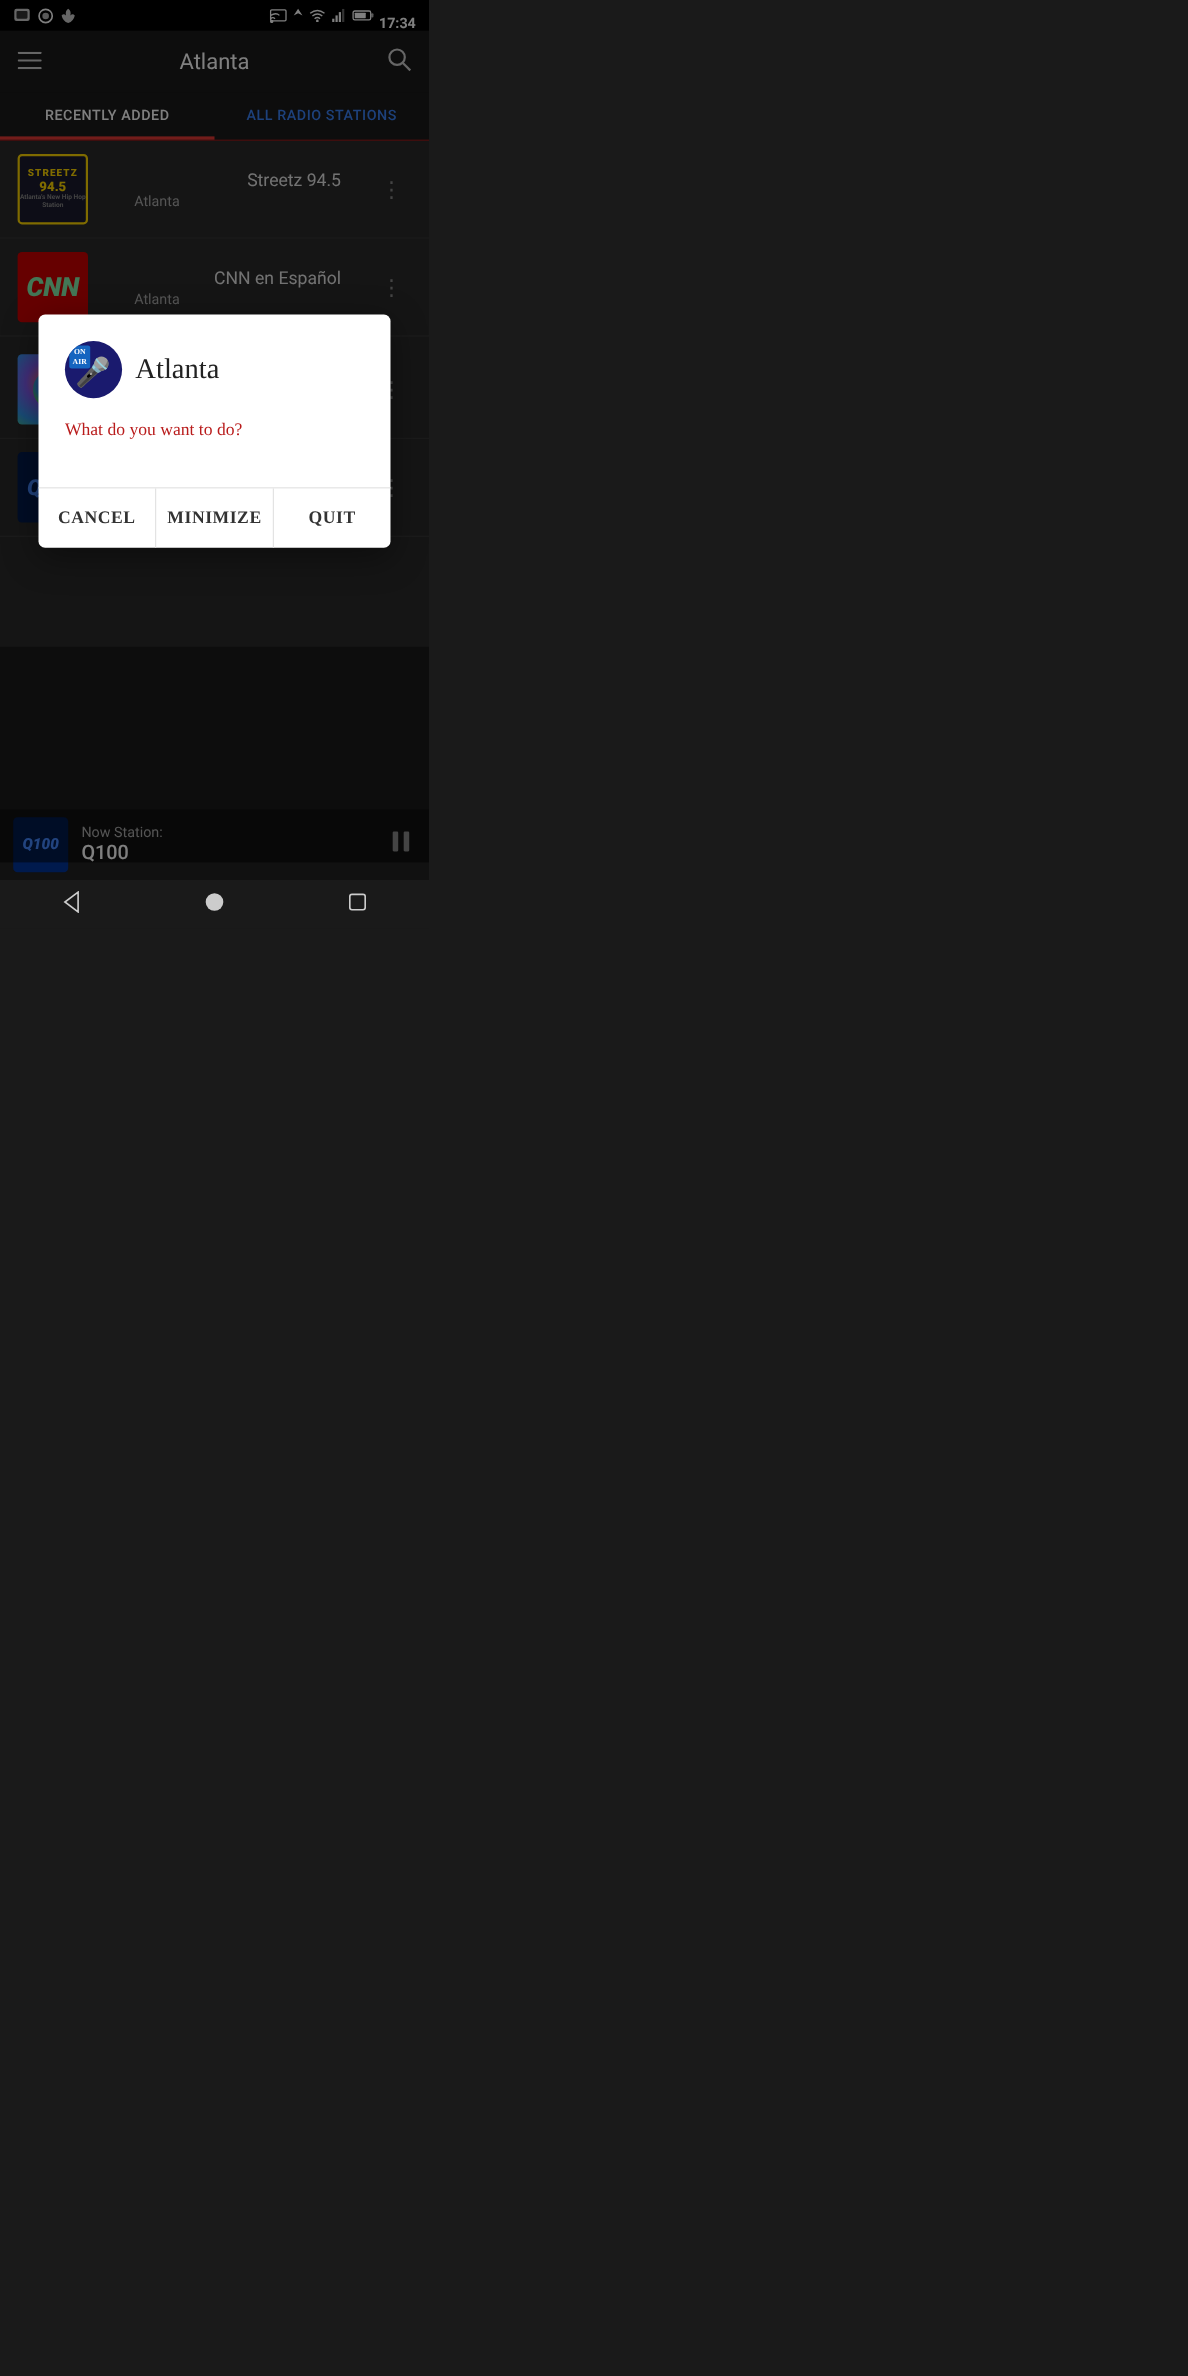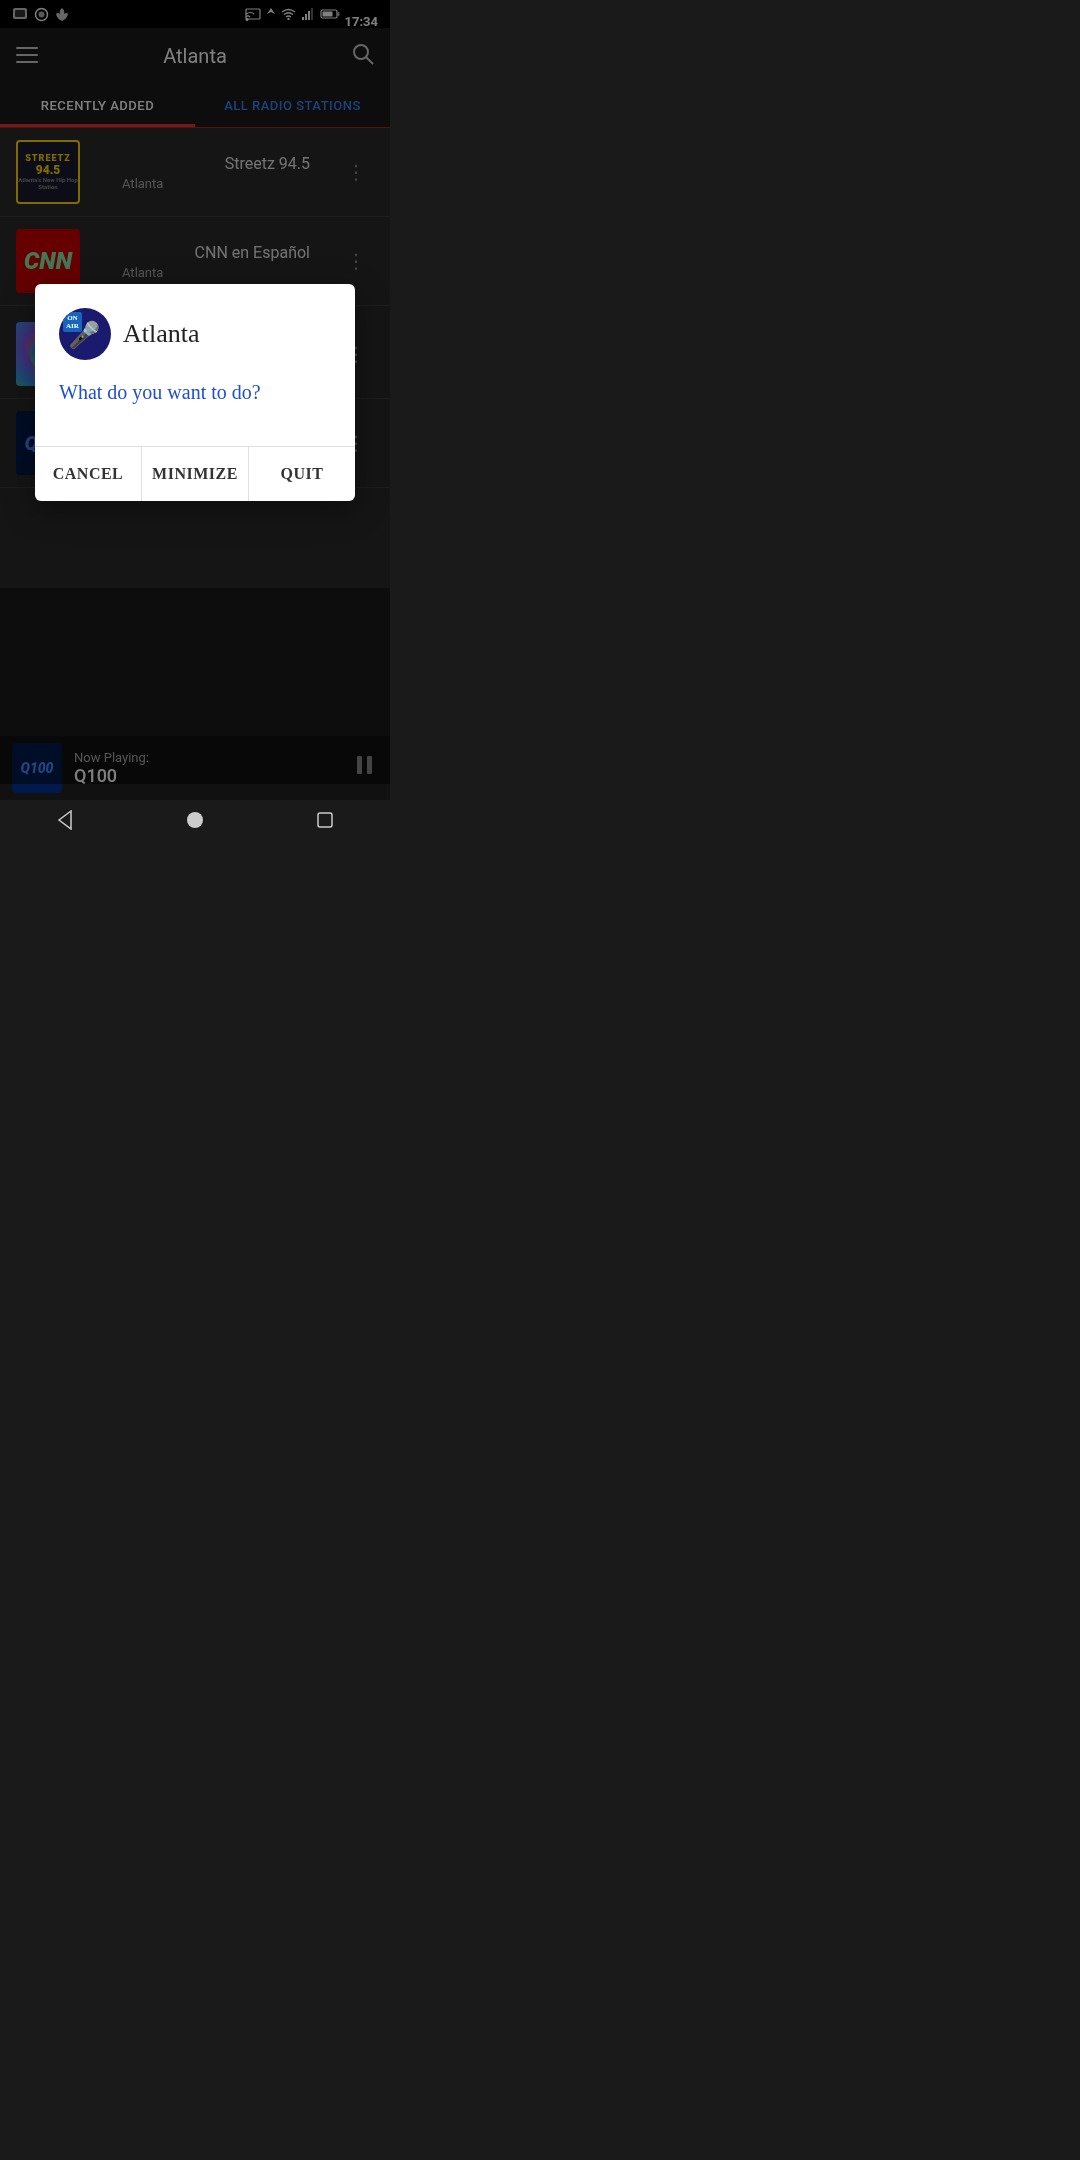--- a/index.html
+++ b/index.html
@@ -190,22 +190,22 @@
       flex-shrink: 0;
       position: relative;
       overflow: hidden;
     }
     .dialog-title {
       font-size: 26px;
       font-weight: 500;
       color: #222;
     }
     .dialog-message {
-      font-size: 20px;
-      color: #1d4ed8;
+      font-size: 16px;
+      color: #b91c1c;
       margin-bottom: 40px;
       line-height: 1.4;
     }
     .dialog-buttons {
       display: flex;
       justify-content: space-around;
       border-top: 1px solid #e0e0e0;
       margin: 0 -24px;
     }
     .dialog-btn {
@@ -503,21 +503,21 @@
       <div class="dialog-btn">QUIT</div>
     </div>
   </div>
 </div>
 
 <div class="now-playing">
   <div class="now-playing-logo">
     <span class="q100-logo-text" style="font-size:14px;">Q100</span>
   </div>
   <div class="now-playing-info">
-    <div class="now-playing-label">Now Playing:</div>
+    <div class="now-playing-label">Now Station:</div>
     <div class="now-playing-name">Q100</div>
   </div>
   <div class="pause-btn">
     <svg width="26" height="26" viewBox="0 0 26 26">
       <rect x="5" y="4" width="5" height="18" rx="1" fill="#888"></rect>
       <rect x="15" y="4" width="5" height="18" rx="1" fill="#888"></rect>
     </svg>
   </div>
 </div>
 

